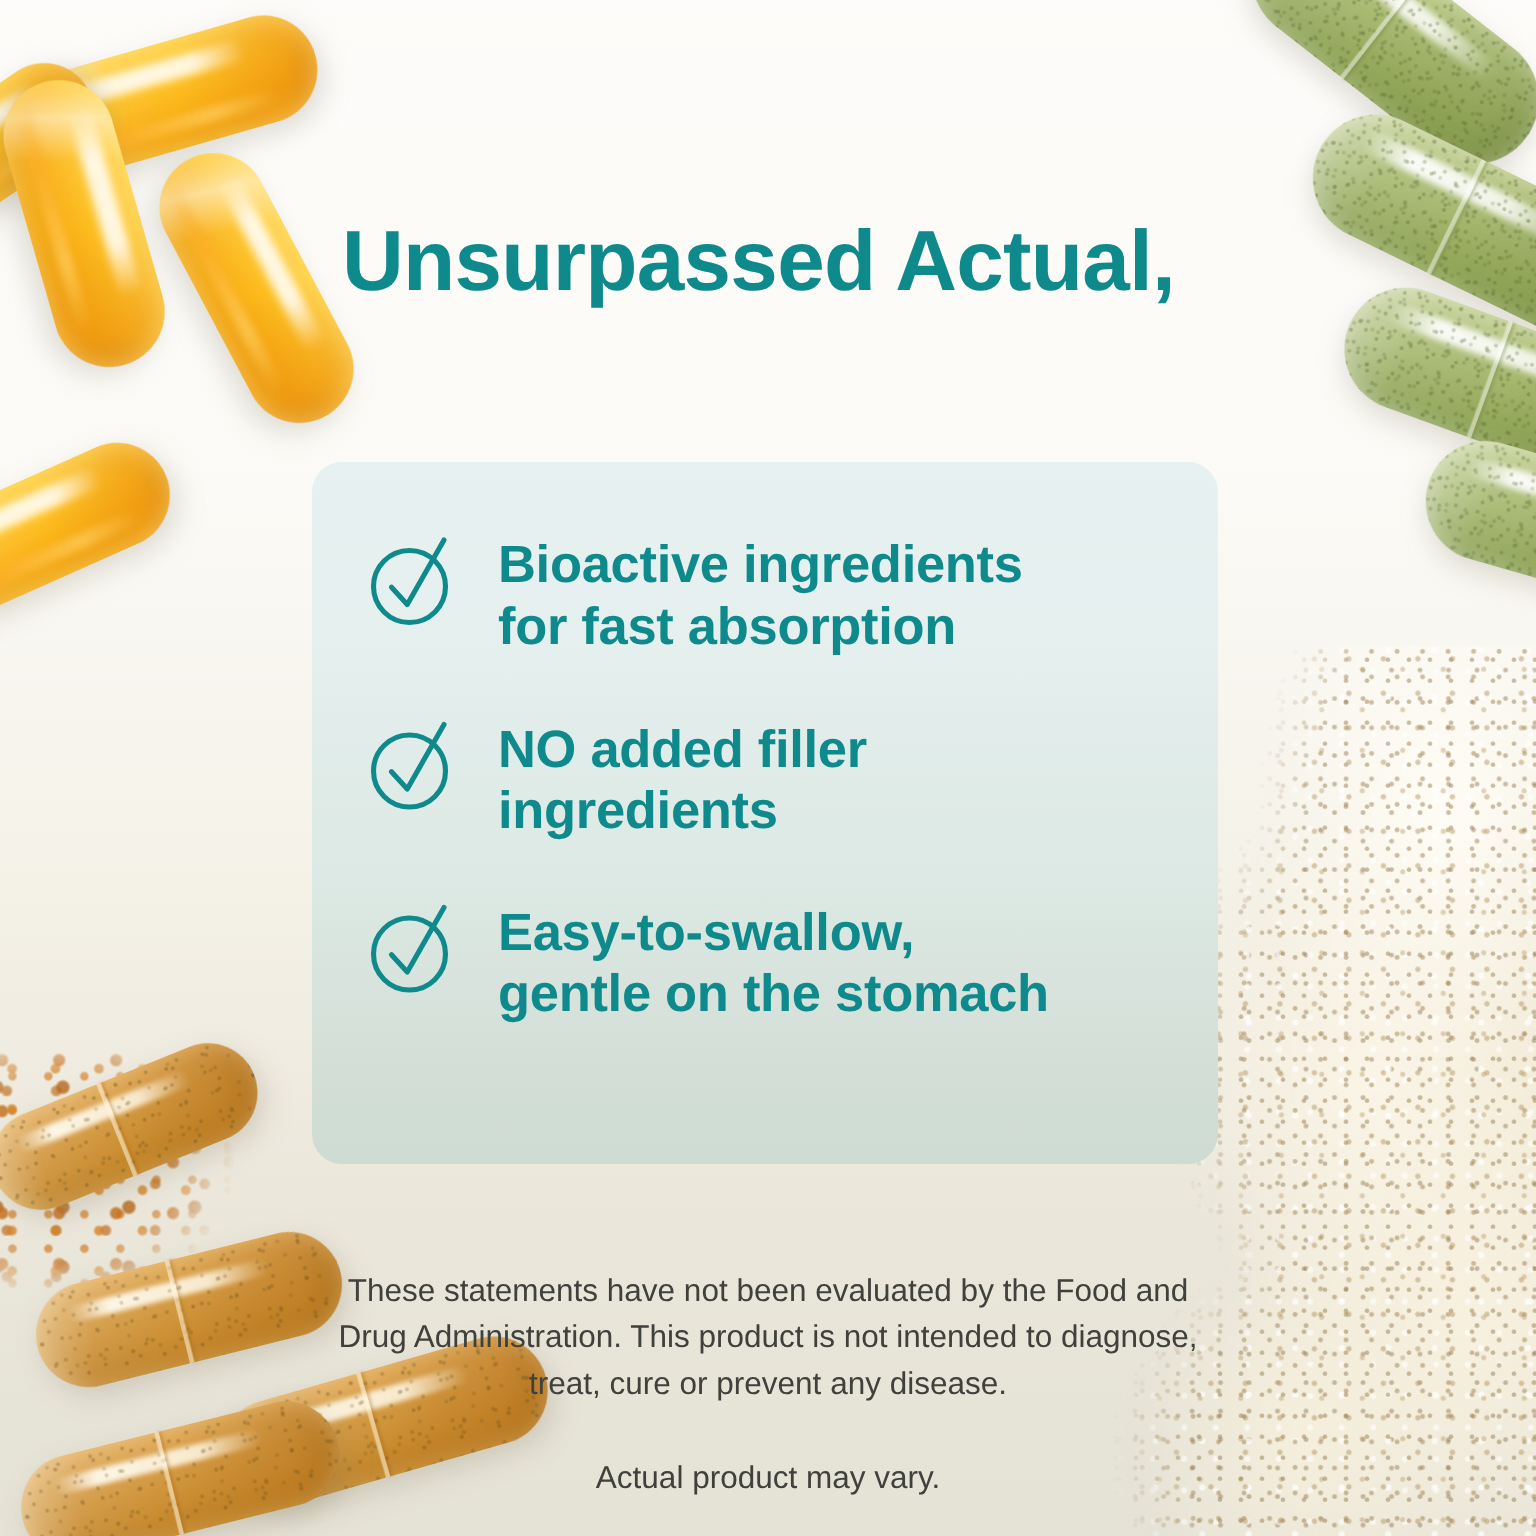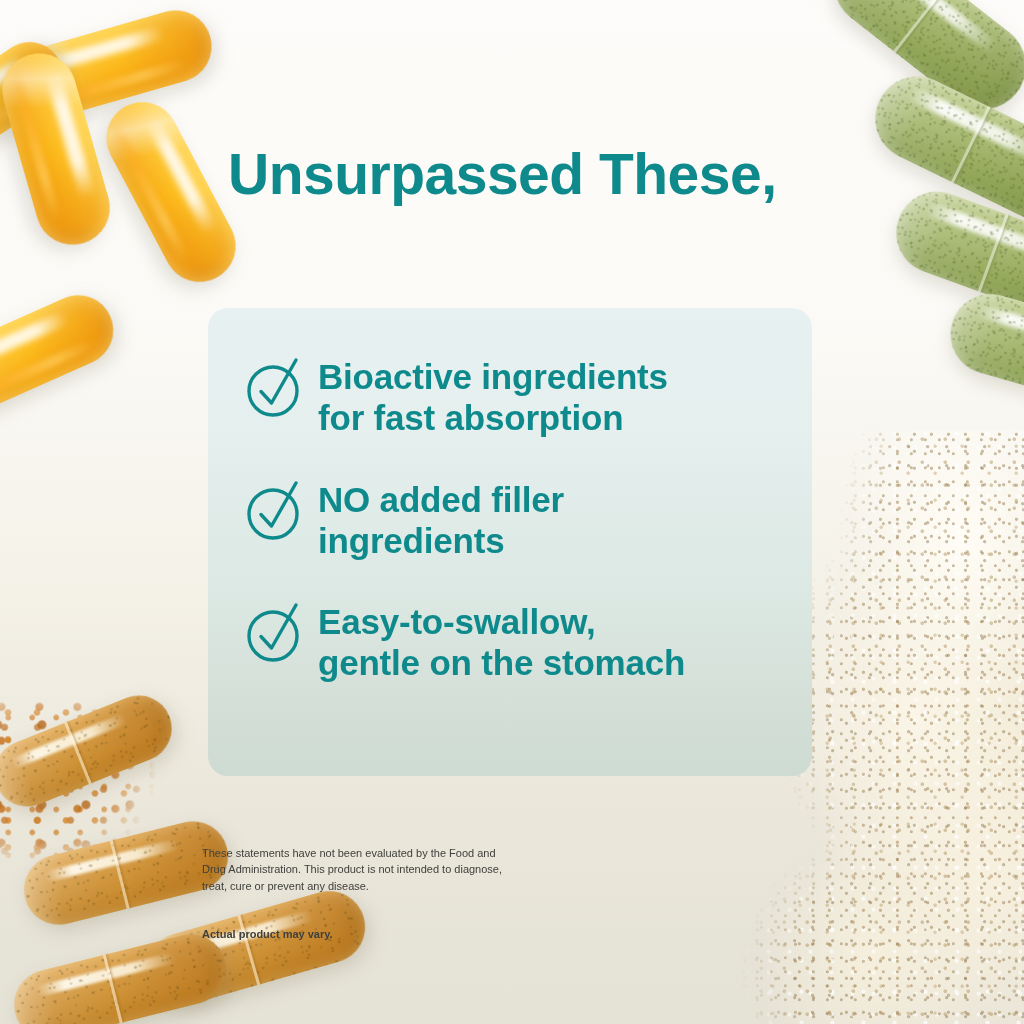--- a/index.html
+++ b/index.html
@@ -301,21 +301,21 @@
 
   .benefit-list {
     position: absolute;
     left: 36px;
     top: 46px;
     right: 26px;
   }
   .benefit {
     display: flex;
     align-items: flex-start;
-    gap: 12px;
+    gap: 26px;
     margin-bottom: 38px;
   }
   .benefit:last-child { margin-bottom: 0; }
 
   .check-icon {
     flex: 0 0 auto;
     width: 62px;
     height: 62px;
     margin-top: 4px;
   }
@@ -329,27 +329,27 @@
     letter-spacing: -0.2px;
     white-space: pre-line;
     padding-top: 2px;
   }
 
   #disclaimer {
     position: absolute;
     left: 202px;
     top: 845px;
     width: 620px;
-    text-align: left;
+    text-align: center;
     color: #40403c;
-    font-size: 11px;
+    font-size: 21px;
     line-height: 1.48;
   }
   #legal-text { white-space: pre-line; }
-  #variance-text { margin-top: 32px; font-weight: bold; }
+  #variance-text { margin-top: 32px; }
 </style>
 </head>
 <body>
 
 <div id="stage">
 
   <div class="decor">
 
     <div>
       <div class="caps softgel" style="left:14px; top:28px; width:200px; height:72px; transform:rotate(-16deg);"></div>
@@ -388,21 +388,21 @@
       <div class="caps turmcap" style="left:144px; top:912px; width:224px; height:72px; transform:rotate(-16deg);">
         <span class="speck"></span>
       </div>
       <div class="caps turmcap" style="left:12px; top:952px; width:216px; height:70px; transform:rotate(-14deg);">
         <span class="speck"></span>
       </div>
     </div>
   </div>
 
   <h1 id="headline">
-    <span>Unsurpassed These,</span><br>
+    <span>Unsurpassed Actual,</span><br>
   </h1>
 
   <div id="benefit-card">
     <div class="benefit-list">
 
       <div class="benefit">
         <span class="check-icon">
           <svg width="62" height="62" viewBox="0 0 62 62" fill="none">
             <circle cx="29" cy="33" r="24" stroke="#0f8a8c" stroke-width="3.4"></circle>
             <path d="M17 33.5 L27.5 45 L52 2" stroke="#0f8a8c" stroke-width="3.4" stroke-linecap="round" stroke-linejoin="round" fill="none"></path>

